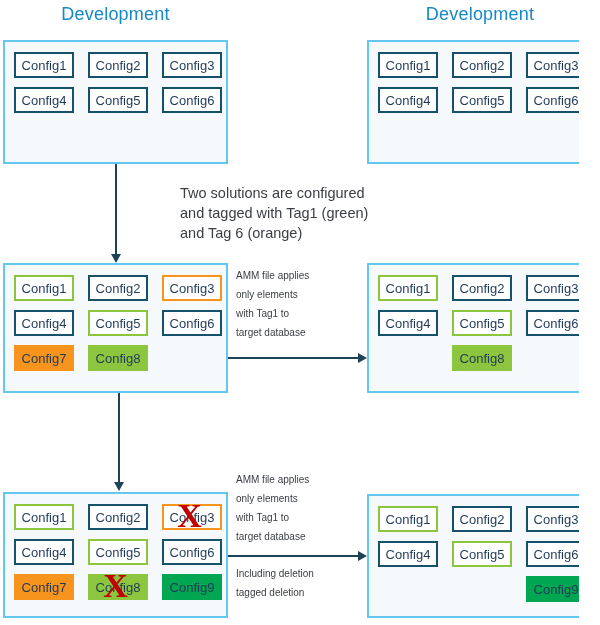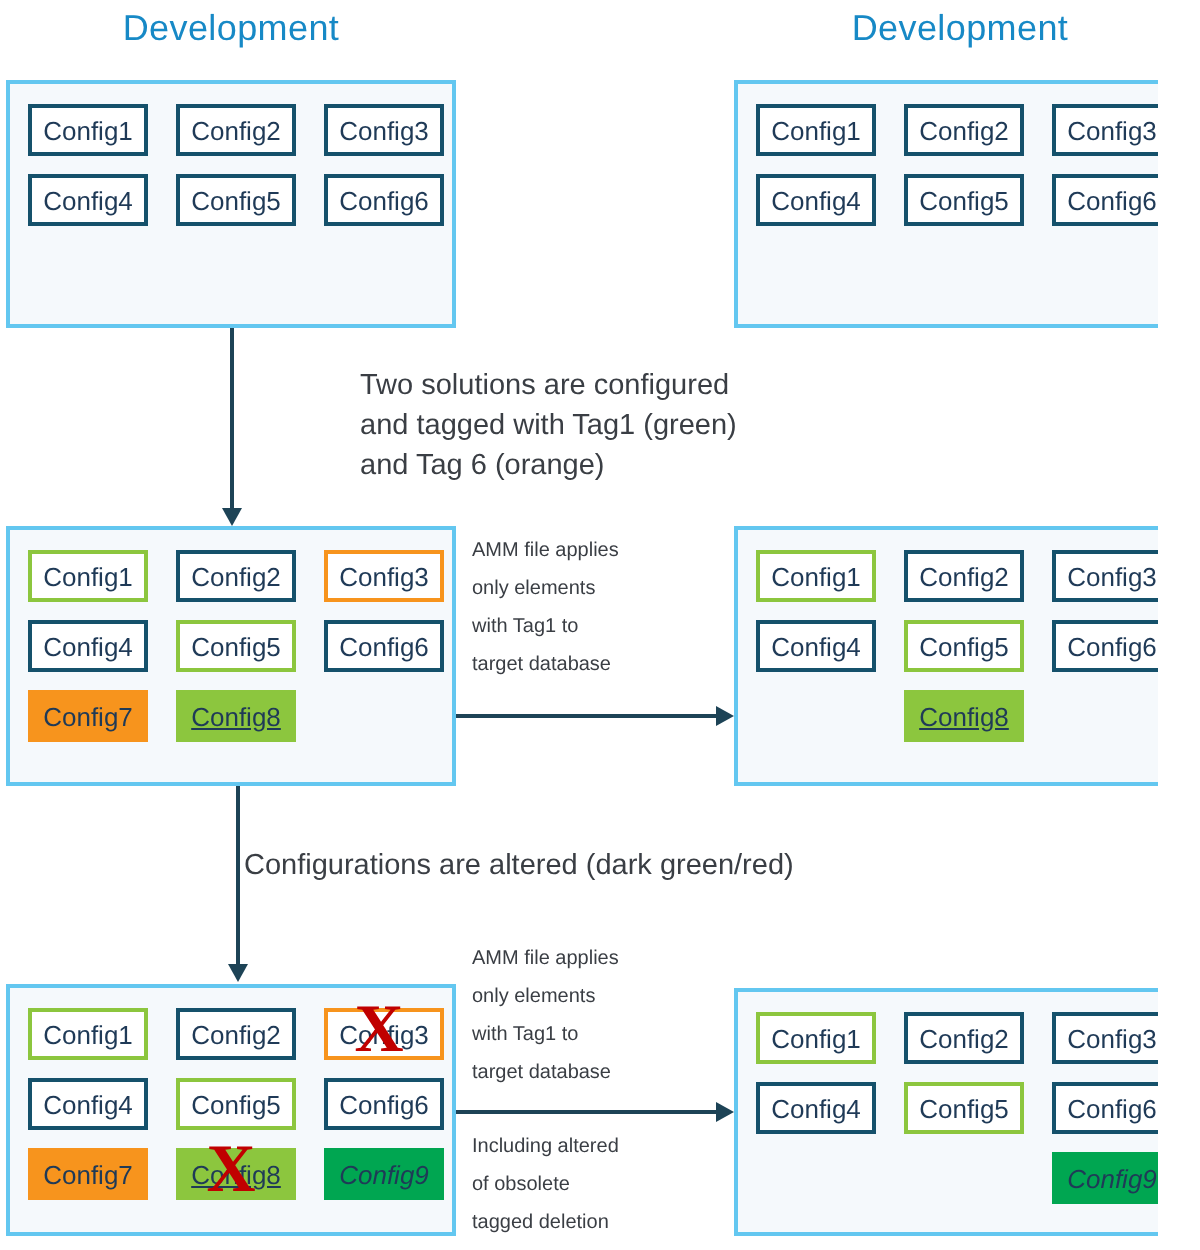--- a/index.html
+++ b/index.html
@@ -41,22 +41,22 @@
   .p-prod3{left:367px;top:494px;width:226px;height:124px;}
   .chip{
     position:relative;box-sizing:border-box;height:26px;
     display:flex;align-items:center;justify-content:center;
     font-size:13px;color:var(--chip-text);background:#fff;
   }
   .chip.plain{border:2px solid var(--navy);}
   .chip.green-border{border:2px solid var(--green);}
   .chip.orange-border{border:2px solid var(--orange);}
   .chip.orange-fill{background:var(--orange);border:none;}
-  .chip.green-fill{background:var(--green);border:none;text-decoration:underline;}
-  .chip.darkgreen-fill{background:var(--darkgreen);border:none;font-style:italic;}
+  .chip.green-fill{background:var(--green);border:none;}
+  .chip.darkgreen-fill{background:var(--darkgreen);border:none;}
   .xmark{
     position:absolute;left:50%;top:50%;
     transform:translate(-60%,-54%);
     font-family:"Liberation Serif", serif;font-weight:bold;
     font-size:34px;line-height:1;color:var(--red);z-index:2;
   }
   .varrow{position:absolute;width:2px;background:var(--arrow);}
   .varrow::after{
     content:'';position:absolute;bottom:-9px;left:-4px;
     border-left:5px solid transparent;border-right:5px solid transparent;
@@ -187,21 +187,20 @@
       </div>
       <div class="chip plain">
         <span>Config6</span>
       </div>
       <div class="chip green-fill" style="grid-column: 2;">
         <span>Config8</span>
       </div>
     </div>
 
   <div class="varrow v2"></div>
-  <div class="note step2">Configurations are altered (dark green/red)</div>
 
   <div class="panel p-dev3">
       <div class="chip green-border">
         <span>Config1</span>
       </div>
       <div class="chip plain">
         <span>Config2</span>
       </div>
       <div class="chip orange-border">
         <span>Config3</span>
@@ -228,22 +227,21 @@
       </div>
     </div>
   <div class="note amm amm2">
       <div>AMM file applies</div>
       <div>only elements</div>
       <div>with Tag1 to</div>
       <div>target database</div>
     </div>
   <div class="harrow h2"></div>
   <div class="note amm amm2b">
-      <div>Including altered</div>
-      <div>of obsolete</div>
+      <div>Including deletion</div>
       <div>tagged deletion</div>
     </div>
   <div class="panel p-prod3">
       <div class="chip green-border">
         <span>Config1</span>
       </div>
       <div class="chip plain">
         <span>Config2</span>
       </div>
       <div class="chip plain">

